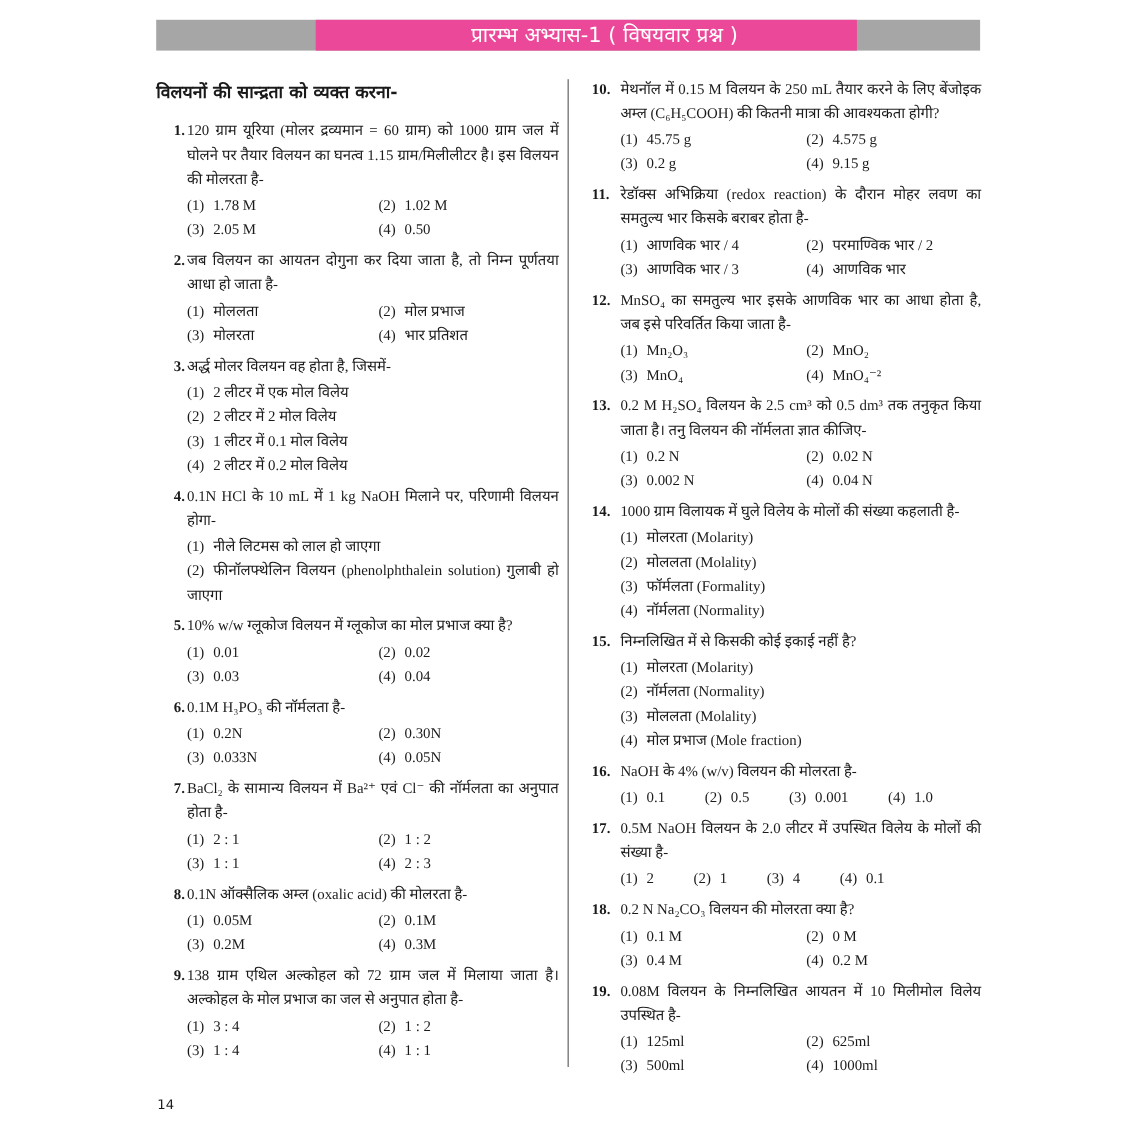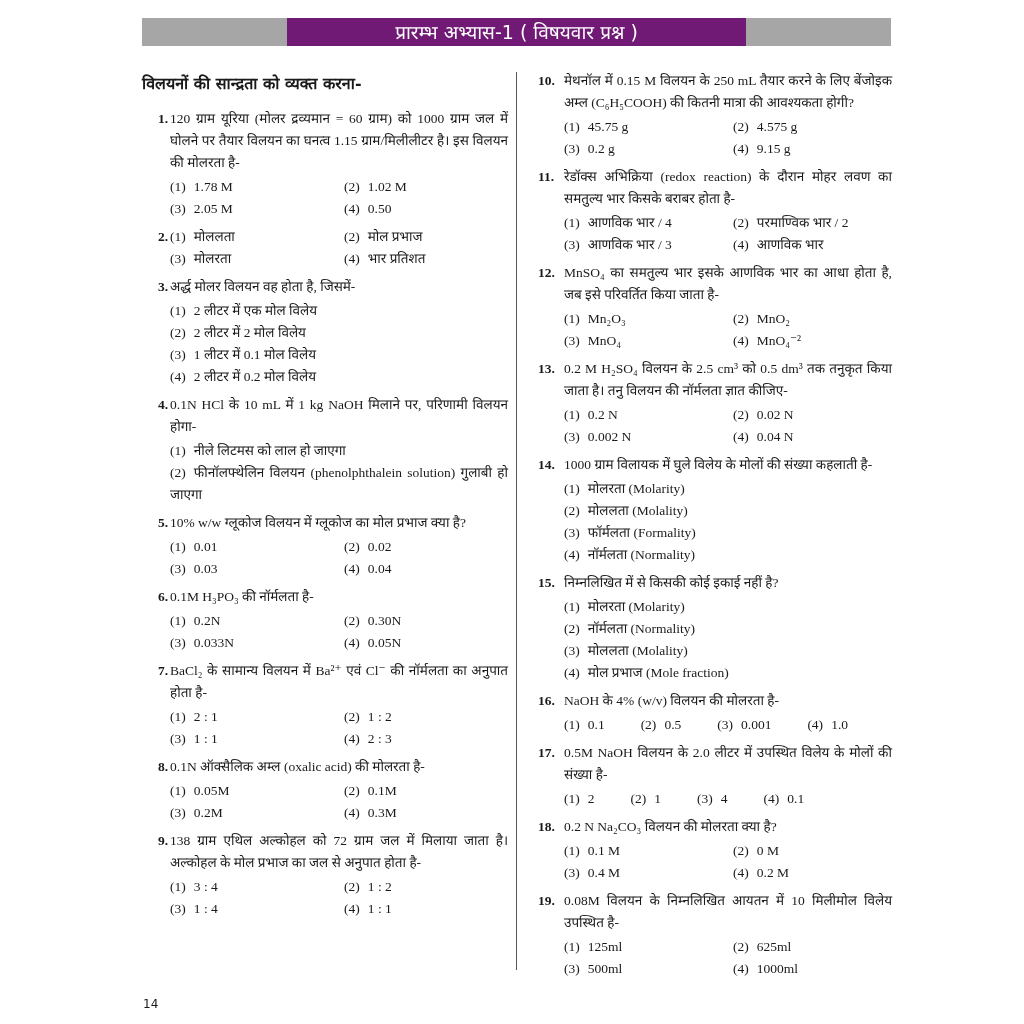--- a/index.html
+++ b/index.html
@@ -1,21 +1,21 @@
 <!DOCTYPE html>
 <html><head>
 <meta charset="utf-8">
 <style>
   html, body { margin:0; padding:0; background:#ffffff; }
   body { width:1024px; height:1024px; position:relative; overflow:hidden;
          font-family:"Liberation Serif","DejaVu Serif",serif; color:#1a1a1a; }
   .header-band { position:absolute; left:142px; top:18px; width:749px; height:28px; background:#a6a6a6; }
-  .header-title { position:absolute; left:287px; top:18px; width:459px; height:28px; background:#701a75;
+  .header-title { position:absolute; left:287px; top:18px; width:459px; height:28px; background:#ec4899;
          color:#fff; font-family:"DejaVu Sans","Liberation Sans",sans-serif; font-size:19px;
-         text-align:center; line-height:28px; }
+         text-align:center; line-height:28px;padding-left:33px; }
   .col-divider { position:absolute; left:516px; top:72px; width:1px; height:898px; background:#555; }
   .col { position:absolute; top:70px; }
   .col.left { left:142px; width:366px; }
   .col.right { left:528px; width:364px; }
   .section-heading { font-family:"DejaVu Sans",sans-serif; font-weight:bold; font-size:16px; margin:2px 0 14px 0; }
   .q { position:relative; padding-left:28px; font-size:13.5px; line-height:22px; margin-bottom:6px; text-align:justify; }
   .q .num { position:absolute; left:16px; font-weight:bold; }
   .col.right .q { padding-left:36px; }
   .col.right .q .num { left:10px; }
   .opts { display:grid; grid-template-columns:1fr 1fr; column-gap:10px; margin-top:2px; }
@@ -39,21 +39,21 @@
 
 <div class="col left">
   <div class="section-heading">विलयनों की सान्द्रता को व्यक्त करना-</div>
   <div id="left-qs">
       <div class="q"><span class="num">1.</span><span>120 ग्राम यूरिया (मोलर द्रव्यमान = 60 ग्राम) को 1000 ग्राम जल में घोलने पर तैयार विलयन का घनत्व 1.15 ग्राम/मिलीलीटर है। इस विलयन की मोलरता है-</span><div class="opts ">
           <div class="opt"><span class="idx">(1)</span><span>1.78 M</span></div>
           <div class="opt"><span class="idx">(2)</span><span>1.02 M</span></div>
           <div class="opt"><span class="idx">(3)</span><span>2.05 M</span></div>
           <div class="opt"><span class="idx">(4)</span><span>0.50</span></div>
         </div></div>
-      <div class="q"><span class="num">2.</span><div class="opts ">
+      <div class="q"><span class="num">2.</span><span>जब विलयन का आयतन दोगुना कर दिया जाता है, तो निम्न पूर्णतया आधा हो जाता है-</span><div class="opts ">
           <div class="opt"><span class="idx">(1)</span><span>मोललता</span></div>
           <div class="opt"><span class="idx">(2)</span><span>मोल प्रभाज</span></div>
           <div class="opt"><span class="idx">(3)</span><span>मोलरता</span></div>
           <div class="opt"><span class="idx">(4)</span><span>भार प्रतिशत</span></div>
         </div></div>
       <div class="q"><span class="num">3.</span><span>अर्द्ध मोलर विलयन वह होता है, जिसमें-</span><div class="opts single">
           <div class="opt"><span class="idx">(1)</span><span>2 लीटर में एक मोल विलेय</span></div>
           <div class="opt"><span class="idx">(2)</span><span>2 लीटर में 2 मोल विलेय</span></div>
           <div class="opt"><span class="idx">(3)</span><span>1 लीटर में 0.1 मोल विलेय</span></div>
           <div class="opt"><span class="idx">(4)</span><span>2 लीटर में 0.2 मोल विलेय</span></div>

